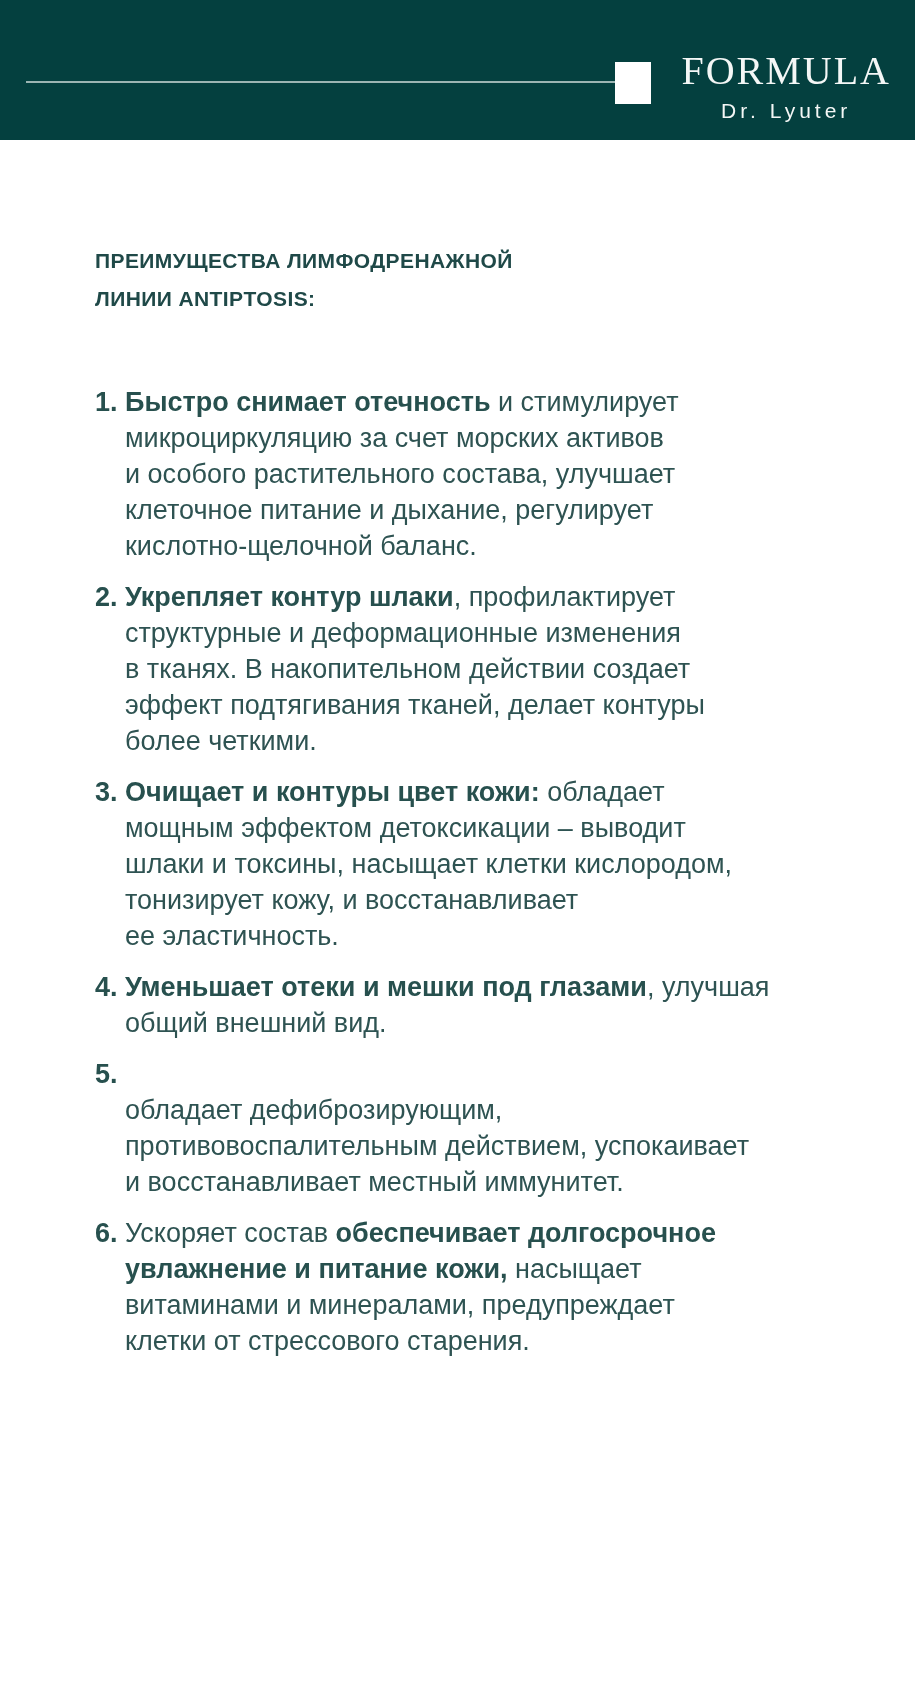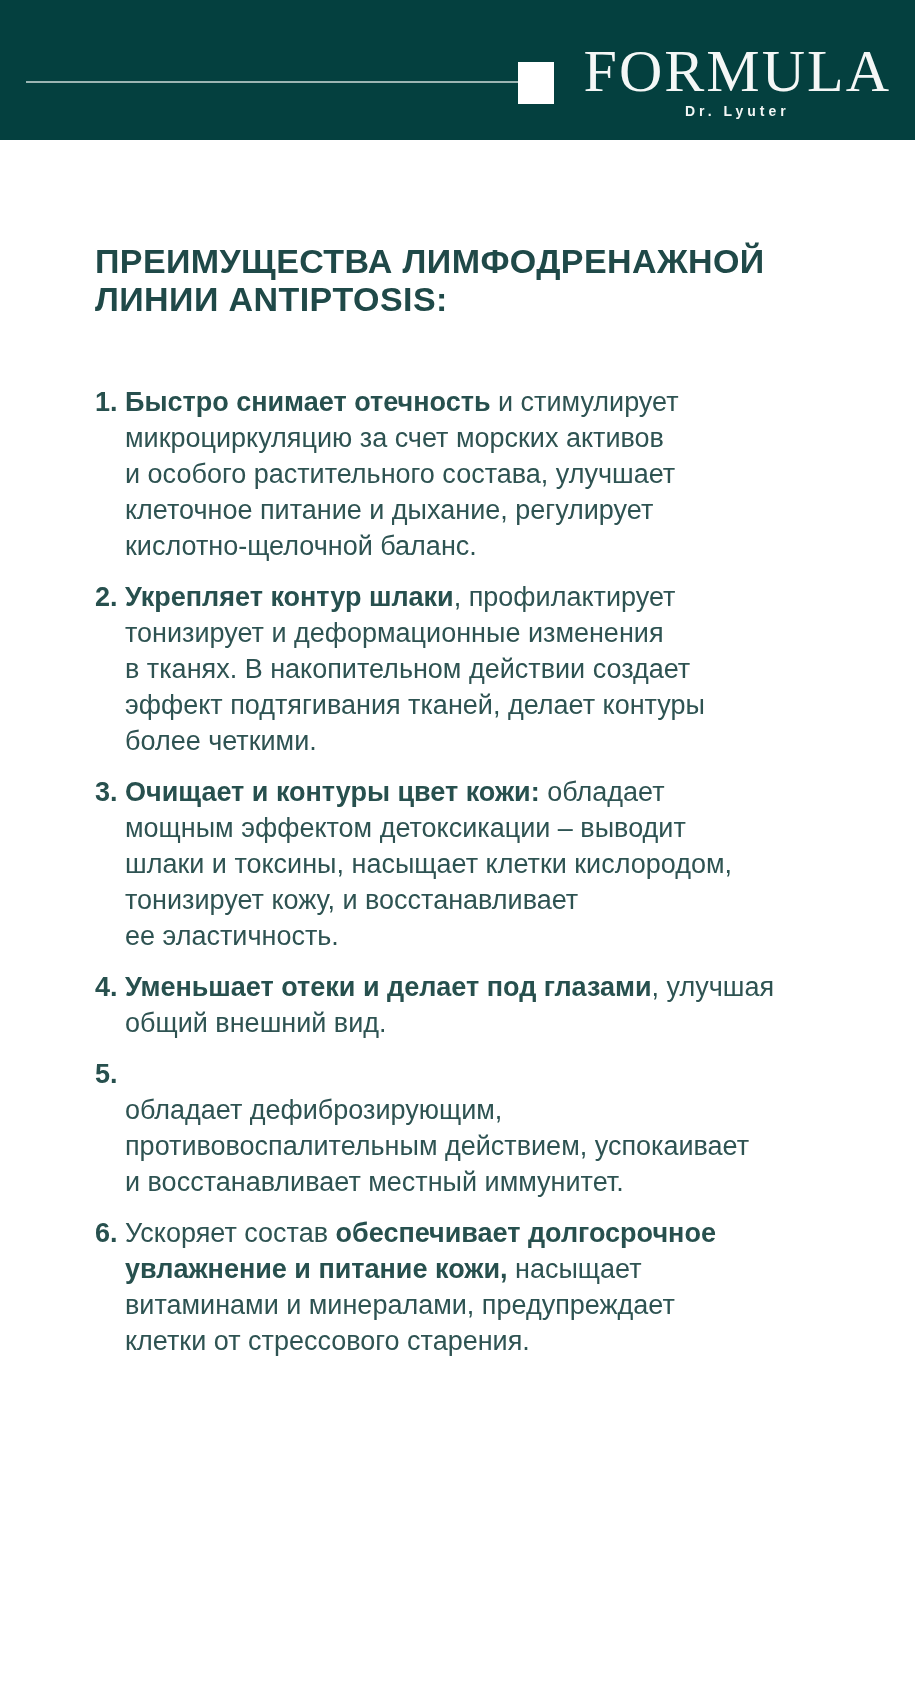--- a/index.html
+++ b/index.html
@@ -41,43 +41,43 @@
   }
   .brand-logo {
     flex: 0 0 auto;
     margin: 46px 24px 0 30px;
     text-align: center;
     color: #f4f7f6;
   }
   .brand-name {
     font-family: "Liberation Serif", serif;
     font-weight: 400;
-    font-size: 60px;
+    font-size: 40px;
     line-height: 50px;
     letter-spacing: 2px;
     white-space: nowrap;
   }
   .brand-subtitle {
     font-family: "Liberation Sans", sans-serif;
-    font-weight: 700;
-    font-size: 14px;
+    font-weight: 400;
+    font-size: 21px;
     line-height: 24px;
     letter-spacing: 4px;
     margin-top: 3px;
     white-space: nowrap;
   }
 
   
   .main {
     box-sizing: border-box;
     padding: 102px 70px 0 95px;
   }
   .page-title {
     color: #1f4948;
-    font-size: 34px;
+    font-size: 21px;
     font-weight: 700;
     line-height: 38px;
     letter-spacing: 0.4px;
     white-space: pre-line;
   }
   .benefits {
     list-style: none;
     margin: 66px 0 0 0;
     padding: 0;
     color: #2e5352;
@@ -128,36 +128,36 @@
         <span class="benefit-number">1.</span>
         <span class="benefit-text"><span class="b">Быстро снимает отечность</span><span> и стимулирует
 микроциркуляцию за счет морских активов
 и особого растительного состава, улучшает
 клеточное питание и дыхание, регулирует
 кислотно-щелочной баланс.</span></span>
       </li>
       <li class="benefit-item">
         <span class="benefit-number">2.</span>
         <span class="benefit-text"><span class="b">Укрепляет контур шлаки</span><span>, профилактирует
-тонизирует и деформационные изменения
+структурные и деформационные изменения
 в тканях. В накопительном действии создает
 эффект подтягивания тканей, делает контуры
 более четкими.</span></span>
       </li>
       <li class="benefit-item">
         <span class="benefit-number">3.</span>
         <span class="benefit-text"><span class="b">Очищает и контуры цвет кожи:</span><span> обладает
 мощным эффектом детоксикации – выводит
 шлаки и токсины, насыщает клетки кислородом,
 тонизирует кожу, и восстанавливает
 ее эластичность.</span></span>
       </li>
       <li class="benefit-item">
         <span class="benefit-number">4.</span>
-        <span class="benefit-text"><span class="b">Уменьшает отеки и делает под глазами</span><span>, улучшая
+        <span class="benefit-text"><span class="b">Уменьшает отеки и мешки под глазами</span><span>, улучшая
 общий внешний вид.</span></span>
       </li>
       <li class="benefit-item">
         <span class="benefit-number">5.</span>
         <span class="benefit-text"><span>
 обладает дефиброзирующим,
 противовоспалительным действием, успокаивает
 и восстанавливает местный иммунитет.</span></span>
       </li>
       <li class="benefit-item">

